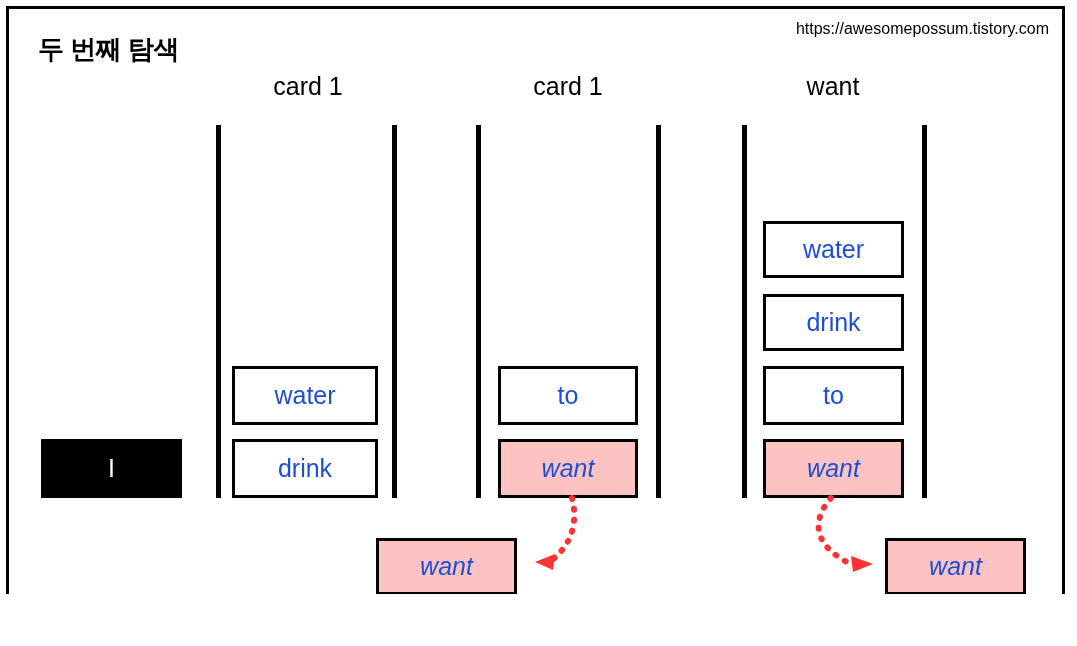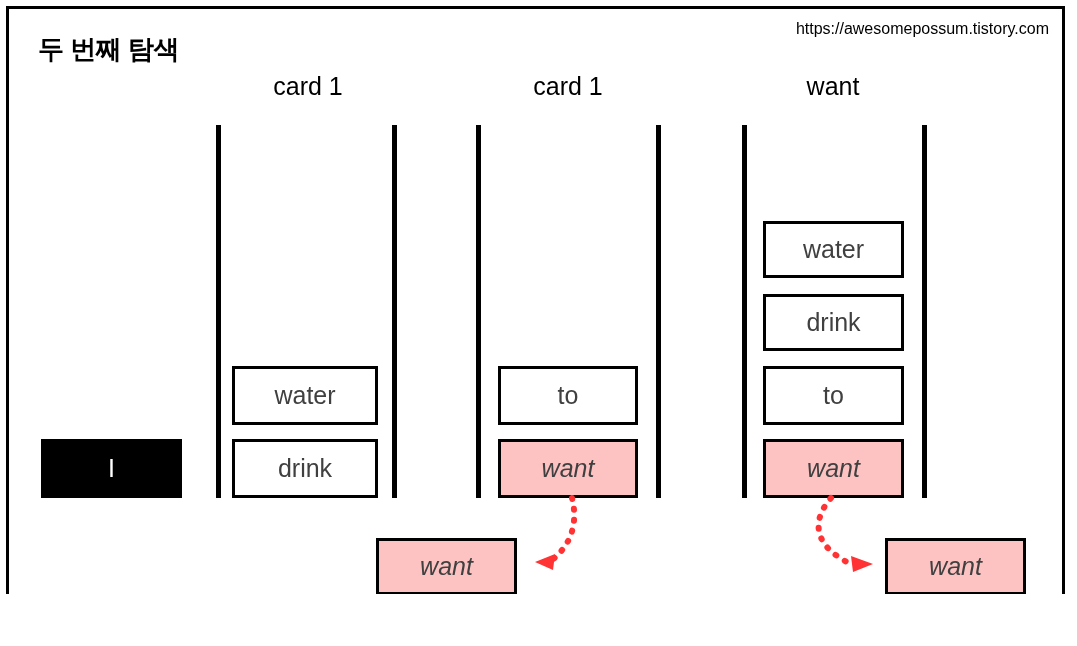--- a/index.html
+++ b/index.html
@@ -61,21 +61,21 @@
   }
   .word-box {
     position: absolute;
     box-sizing: border-box;
     border: 3px solid #000000;
     background: #ffffff;
     display: flex;
     align-items: center;
     justify-content: center;
     font-size: 25px;
-    color: #404040;
+    color: #1d4ed8;
     white-space: nowrap;
   }
   .word-box.pink {
     background: #FDC3C3;
     font-style: italic;
   }
   .word-box.black {
     background: #000000;
     border-color: #000000;
     color: #ffffff;

